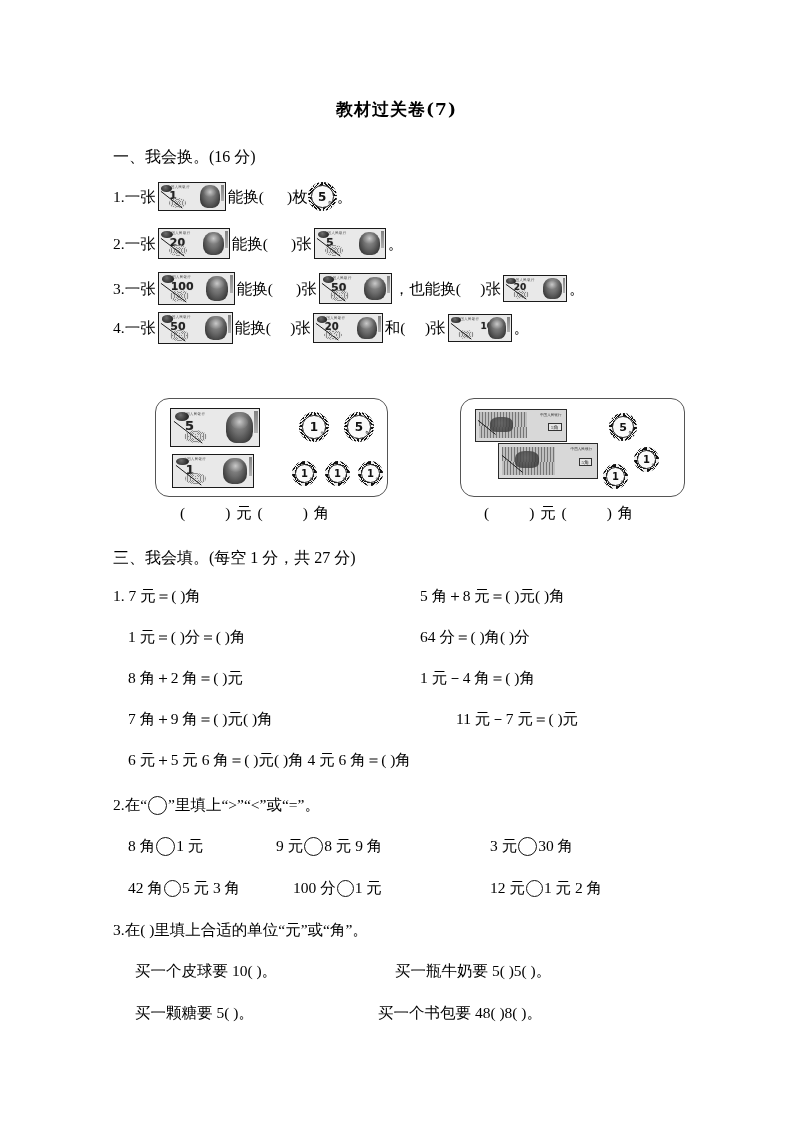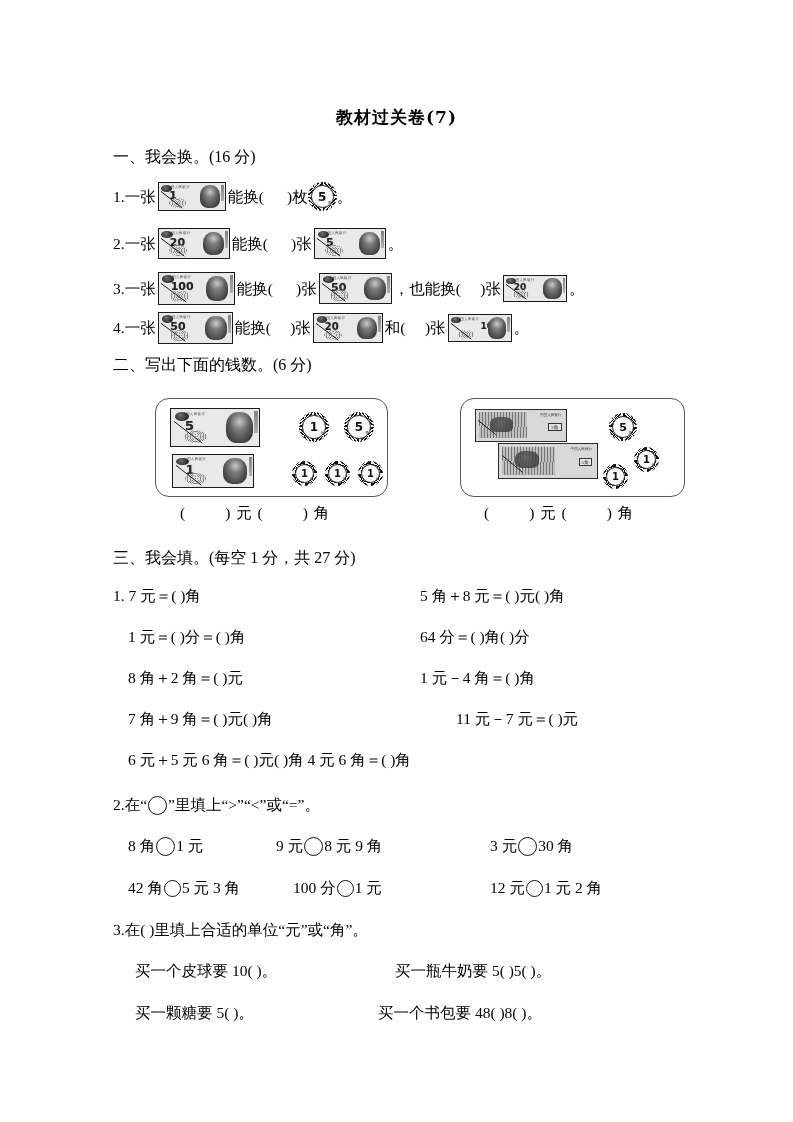--- a/index.html
+++ b/index.html
@@ -16,21 +16,21 @@
     overflow: hidden;
   }
   .page {
     position: absolute;
     left: 0; top: 0;
     width: 793px;
     height: 1122px;
   }
   .title {
     position: absolute;
-    left: 0; top: 106px;
+    left: 0; top: 98px;
     width: 793px;
     text-align: center;
     font-family: "DejaVu Serif", "Liberation Serif", serif;
     font-weight: bold;
     font-size: 17px;
     letter-spacing: 1px;
   }
   .sec-head {
     position: absolute;
     left: 113px;
@@ -431,21 +431,20 @@
       <span class="side-strip"></span>
       <span class="slash">
         <svg viewBox="0 0 64 28" preserveAspectRatio="none">
             <line x1="2" y1="9" x2="23" y2="26" stroke="#111" stroke-width="1"></line>
           </svg>
       </span>
     </span>
     <span class="txt">。</span>
   </div>
 
-  <div class="sec-head" style="top:355px;">二、写出下面的钱数。(6 分)</div>
 
   <div class="moneybox" style="left:155px; top:398px; width:233px; height:99px;">
     <span class="note" style="position:absolute; left:12px; top:9px; width:90px; height:39px;">
       <span class="emblem"></span>
       <span class="bank-top">中国人民银行</span>
       <span class="denom" style="font-size:13px;">5</span>
       <span class="guilloche"></span>
       <span class="portrait"></span>
       <span class="side-strip"></span>
       <span class="slash">

